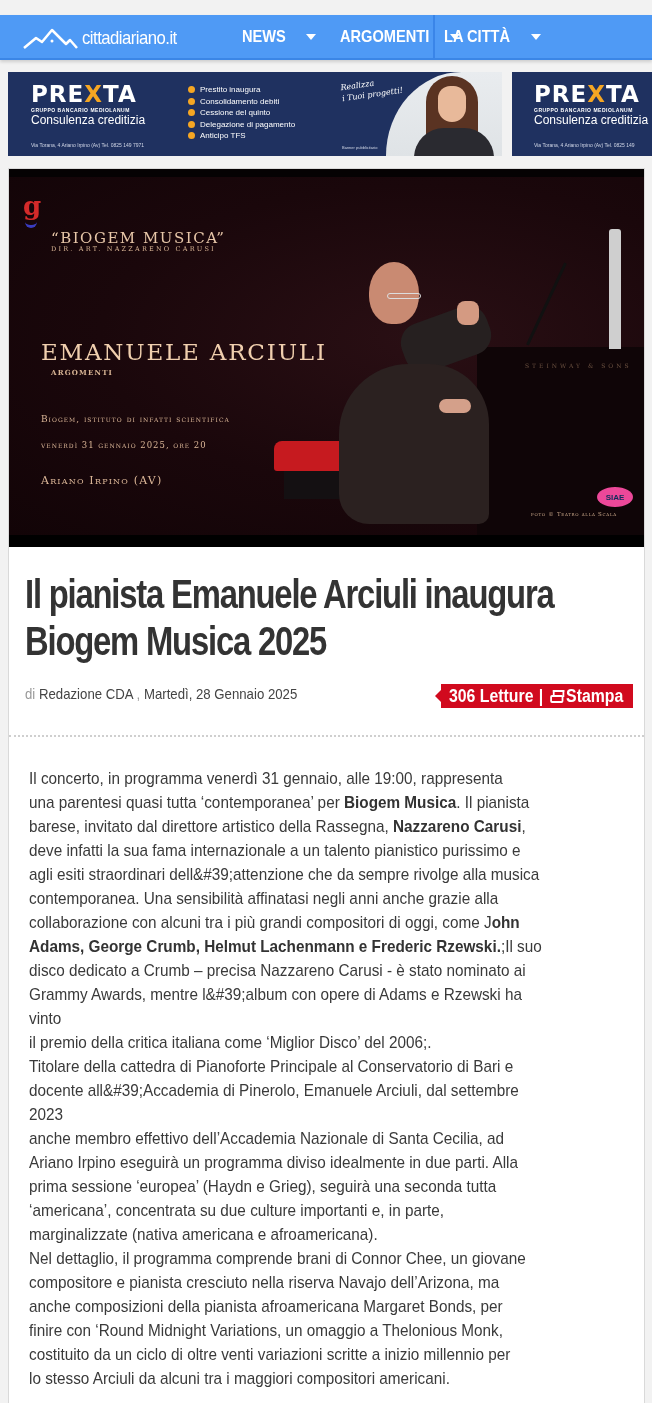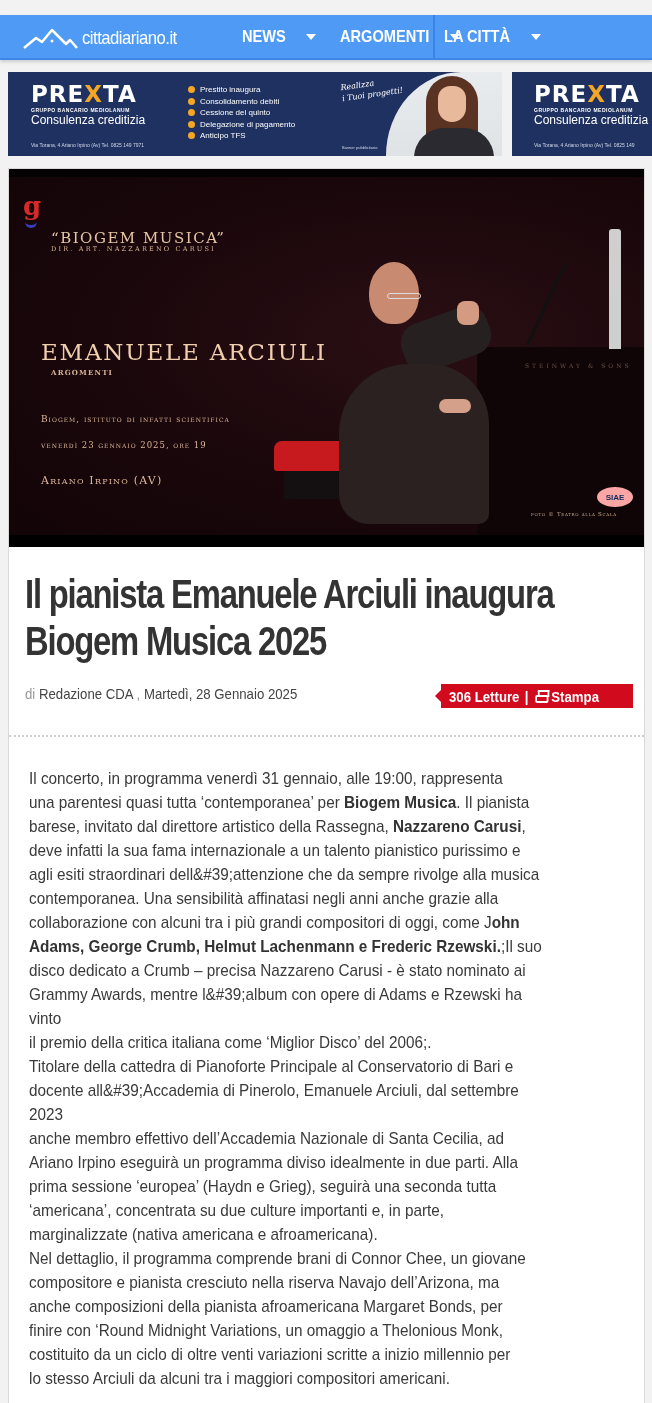--- a/index.html
+++ b/index.html
@@ -48,40 +48,40 @@
   .h-serif { position: absolute; font-family: "DejaVu Serif", serif; color: #e7c6a8; white-space: nowrap; }
   .h-biogem { left: 42px; top: 60px; font-size: 15px; letter-spacing: 1.5px; }
   .h-dir { left: 42px; top: 76px; font-size: 6.5px; letter-spacing: 2.2px; color: #d9b595; }
   .h-name { left: 32px; top: 170px; font-size: 23px; letter-spacing: 1.8px; color: #f0cfae; }
   .h-piano { left: 42px; top: 199px; font-size: 7px; letter-spacing: 1.2px; color: #d9b595; font-weight: bold; }
   .h-inst { left: 32px; top: 245px; font-size: 9px; letter-spacing: 1px; color: #dcb798; font-variant: small-caps; }
   .h-date { left: 32px; top: 271px; font-size: 8.5px; letter-spacing: 1px; color: #dcb798; font-variant: small-caps; }
   .h-place { left: 32px; top: 305px; font-size: 11px; letter-spacing: 1.2px; color: #dcb798; font-variant: small-caps; }
   .h-steinway { left: 516px; top: 193px; font-size: 6px; letter-spacing: 3px; color: #6b5140; }
   .h-foto { left: 522px; top: 342px; font-size: 5.5px; letter-spacing: 0.7px; color: #caa88a; font-variant: small-caps; }
-  .siae { position: absolute; left: 588px; top: 318px; width: 36px; height: 20px; border-radius: 50%; background: #fca5a5; color: #0b2d5a; font-size: 8px; font-weight: bold; display: flex; align-items: center; justify-content: center; font-family: "Liberation Sans", sans-serif; }
+  .siae { position: absolute; left: 588px; top: 318px; width: 36px; height: 20px; border-radius: 50%; background: #ec4899; color: #0b2d5a; font-size: 8px; font-weight: bold; display: flex; align-items: center; justify-content: center; font-family: "Liberation Sans", sans-serif; }
   
   .pianist-body { position: absolute; left: 330px; top: 195px; width: 150px; height: 160px; background: #2b2120; border-radius: 70px 60px 10px 30px; }
   .pianist-head { position: absolute; left: 360px; top: 93px; width: 50px; height: 62px; background: #c98a72; border-radius: 50% 50% 45% 45%; }
   .pianist-glasses { position: absolute; left: 378px; top: 124px; width: 34px; height: 6px; border: 1px solid #ddd; border-radius: 3px; }
   .pianist-arm { position: absolute; left: 392px; top: 145px; width: 90px; height: 50px; background: #262020; border-radius: 20px; transform: rotate(-20deg); }
   .pianist-fist { position: absolute; left: 448px; top: 132px; width: 22px; height: 24px; background: #d49a82; border-radius: 8px; }
   .pianist-hand { position: absolute; left: 430px; top: 230px; width: 32px; height: 14px; background: #d4a08a; border-radius: 8px; }
   .piano { position: absolute; left: 468px; top: 178px; width: 170px; height: 188px; background: #0f0507; }
   .piano-lid { position: absolute; left: 600px; top: 60px; width: 12px; height: 120px; background: #cfcfcf; border-radius: 3px 3px 0 0; }
   .stand { position: absolute; left: 536px; top: 90px; width: 3px; height: 90px; background: #111; transform: rotate(25deg); }
   .bench { position: absolute; left: 265px; top: 272px; width: 108px; height: 30px; background: #c61a1f; border-radius: 8px 8px 3px 3px; }
   .bench-base { position: absolute; left: 275px; top: 302px; width: 90px; height: 28px; background: #141012; }
 
   
   .title { position: absolute; left: 16px; top: 402px; width: 600px; font-family: "Liberation Sans", sans-serif; font-size: 41px; line-height: 47px; color: #333; letter-spacing: -1.5px; transform: scaleX(0.80); transform-origin: left top; width: 760px; }
   .meta { position: absolute; left: 16px; top: 516px; font-size: 15px; color: #444; white-space: nowrap; }
   .meta .di { color: #999; }
   .meta .lbl { display: inline-block; transform: scaleX(0.88); transform-origin: left center; }
-  .badge { position: absolute; left: 432px; top: 515px; width: 192px; height: 24px; background: #d10a1e; color: #fff; font-weight: bold; font-size: 15px; display: flex; align-items: center; padding-left: 8px; white-space: nowrap; }
+  .badge { position: absolute; left: 432px; top: 515px; width: 192px; height: 24px; background: #d10a1e; color: #fff; font-weight: bold; font-size: 18px; display: flex; align-items: center; padding-left: 8px; white-space: nowrap; }
   .badge::before { content: ""; position: absolute; left: -6px; top: 6px; border-top: 6px solid transparent; border-bottom: 6px solid transparent; border-right: 6px solid #d10a1e; }
   .badge .inner { display: inline-flex; align-items: center; transform: scaleX(0.88); transform-origin: left center; }
   .print-icon { display: inline-block; width: 15px; height: 13px; position: relative; margin: 0 3px 0 2px; }
   .print-icon::before { content: ""; position: absolute; left: 3px; top: 0; width: 9px; height: 5px; border: 2px solid #fff; border-bottom: none; }
   .print-icon::after { content: ""; position: absolute; left: 0; top: 5px; width: 15px; height: 8px; border: 2px solid #fff; border-radius: 2px; box-sizing: border-box; }
   .dotted { position: absolute; left: 0; top: 566px; width: 635px; border-top: 2px dotted #cfcfcf; }
 
   
   .article-body { position: absolute; left: 20px; top: 598px; width: 600px; font-family: "Liberation Sans", sans-serif; font-size: 17px; line-height: 24px; color: #3a3a3a; }
   .line { display: block; white-space: nowrap; transform: scaleX(0.90); transform-origin: left center; }
@@ -175,21 +175,21 @@
     <div class="pianist-glasses"></div>
     <div class="pianist-fist"></div>
     <div class="pianist-hand"></div>
 
     <div class="g-logo">g</div>
     <div class="h-serif h-biogem">“BIOGEM MUSICA”</div>
     <div class="h-serif h-dir">DIR. ART. NAZZARENO CARUSI</div>
     <div class="h-serif h-name">EMANUELE ARCIULI</div>
     <div class="h-serif h-piano">ARGOMENTI</div>
     <div class="h-serif h-inst">Biogem, istituto di infatti scientifica</div>
-    <div class="h-serif h-date">venerdì 23 gennaio 2025, ore 19</div>
+    <div class="h-serif h-date">venerdì 31 gennaio 2025, ore 20</div>
     <div class="h-serif h-place">Ariano Irpino (AV)</div>
     <div class="h-serif h-steinway">STEINWAY &amp; SONS</div>
     <div class="siae">SIAE</div>
     <div class="h-serif h-foto">foto © Teatro alla Scala</div>
     <div class="hero-bottombar"></div>
   </div>
 
   <h1 class="title">
     <span style="display:block">Il pianista Emanuele Arciuli inaugura</span>
     <span style="display:block">Biogem Musica 2025</span>

